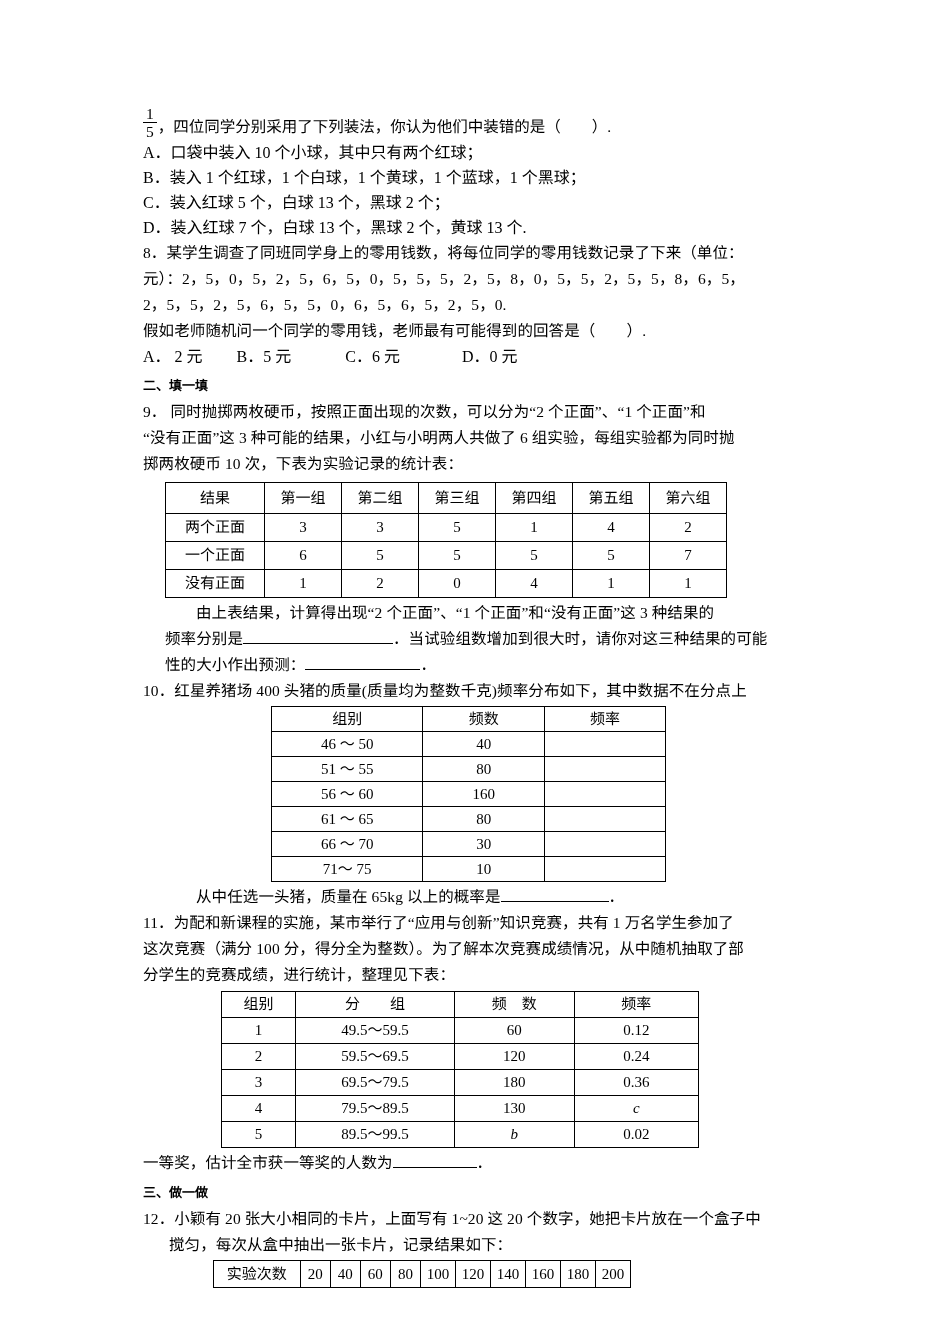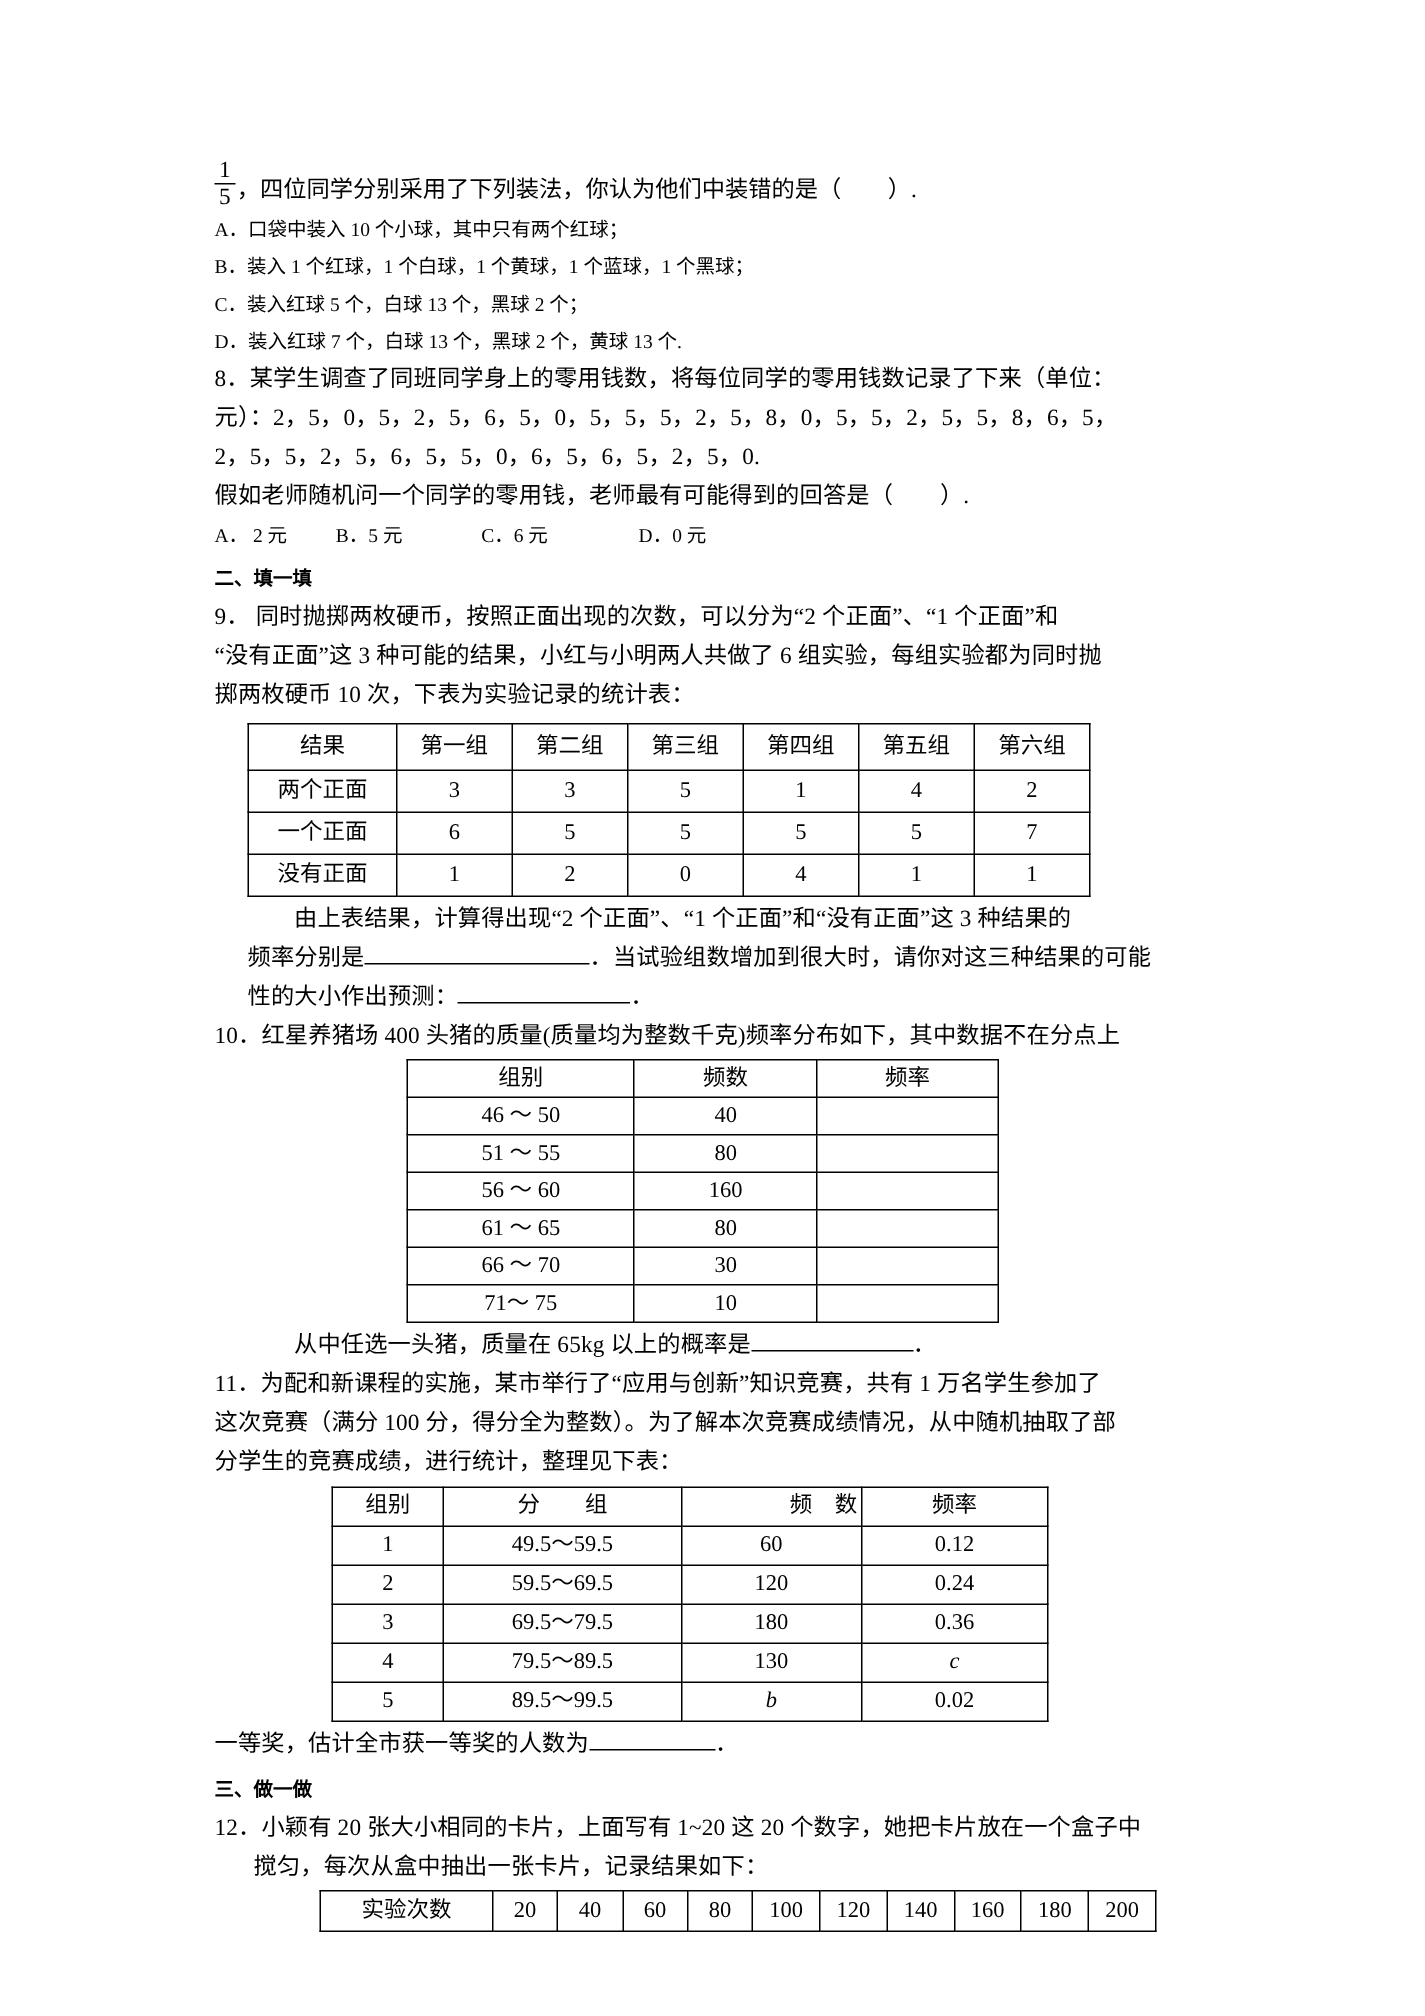--- a/index.html
+++ b/index.html
@@ -23,21 +23,21 @@
     padding: 104px 130px 0 143px;
   }
   .para {
     font-size: 15.5px;
     line-height: 26px;
     margin: 0;
     text-align: justify;
     letter-spacing: 0.1px;
   }
   .choice {
-    font-size: 13px;
+    font-size: 16px;
     line-height: 25px;
     margin: 0;
   }
   .section-head {
     font-size: 13px;
     font-weight: bold;
     line-height: 26px;
     margin: 4px 0 0 0;
     font-family: "Liberation Sans", "DejaVu Sans", sans-serif;
   }
@@ -107,27 +107,27 @@
   .tbl-pig .p1 { width: 122px; }
   .tbl-pig .p2 { width: 121px; }
   
   .tbl-score {
     margin: 3px 0 2px 78px;
     width: 478px;
   }
   .tbl-score td { height: 23px; line-height: 23px; }
   .tbl-score .s0 { width: 72px; }
   .tbl-score .s1 { width: 160px; }
-  .tbl-score .s2 { width: 120px; text-align: right; }
+  .tbl-score .s2 { width: 120px; }
   .tbl-score .s3 { width: 126px; }
   .ital { font-style: italic; font-family: "Liberation Serif", "DejaVu Serif", serif; }
   
   .tbl-trials {
     margin: 2px 0 0 70px;
-    width: 558px;
+    width: 418px;
     border-radius: 14px;
   }
   .tbl-trials td { height: 24px; line-height: 24px; }
   .tbl-trials .t0 { width: 122px; }
   .tbl-trials .tn { width: 44px; margin-left: 28px; }
 </style>
 </head>
 <body>
 
 <div class="page">

